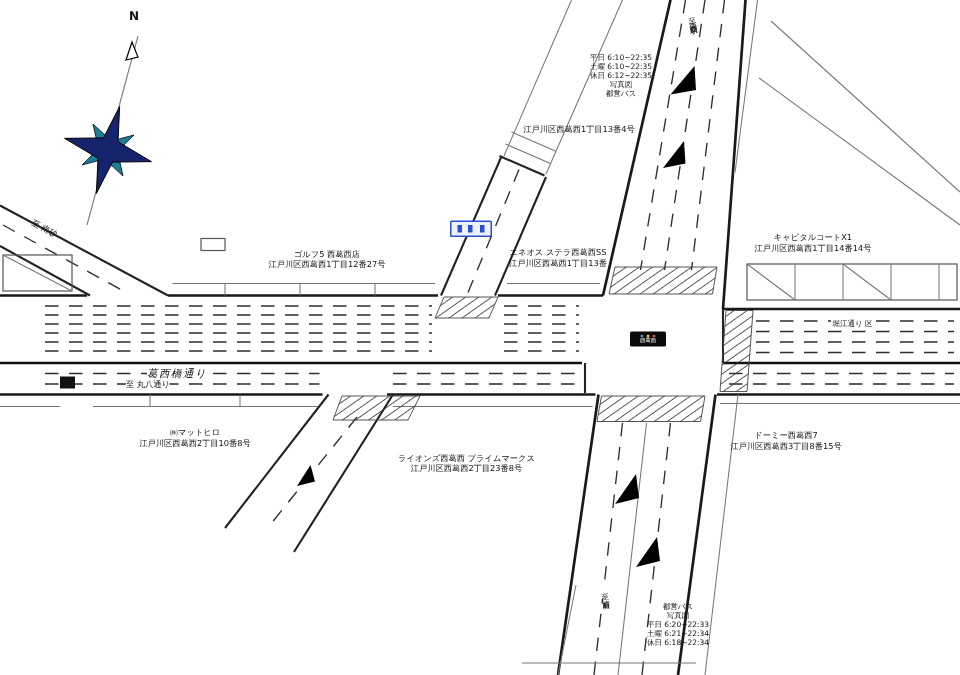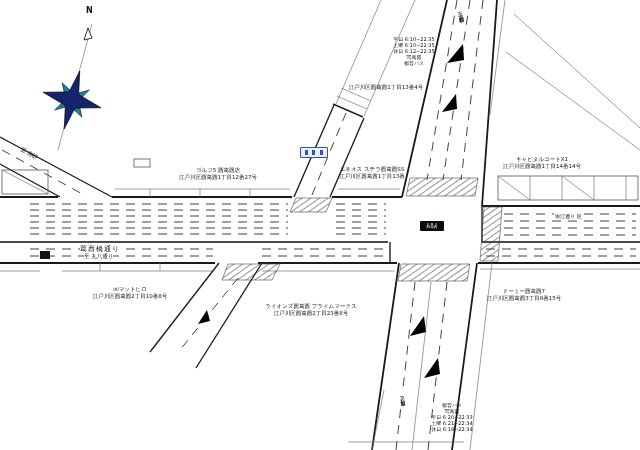--- a/index.html
+++ b/index.html
@@ -164,21 +164,21 @@
   <div class="lbl" style="left:252px;top:303px;width:118px;">
     <div>ライオンズ西葛西 プライムマークス</div>
     <div>江戸川区西葛西2丁目23番8号</div>
   </div>
 
   <div class="lbl" style="left:474px;top:288px;width:100px;">
     <div>ドーミー西葛西7</div>
     <div>江戸川区西葛西3丁目8番15号</div>
   </div>
 
-  <div class="roadname" style="left:80px;top:244px;">葛西橋通り</div>
+  <div class="roadname" style="left:98px;top:244px;font-style:italic;">葛西橋通り</div>
   <div class="roadsub" style="left:84px;top:253px;">至 丸八通り</div>
 
   <div class="lbl onroad" style="left:554px;top:213px;font-size:5px;">堀江通り 区</div>
 
   <div class="lbl" style="left:20px;top:150px;transform:rotate(28deg);font-size:5.5px;">至 南砂</div>
 
   <div class="vert" style="left:457px;top:8px;transform:rotate(-11deg);">至 西葛西駅</div>
 
   <div class="vert" style="left:399px;top:392px;transform:rotate(-8deg);">至 清新町</div>
 

